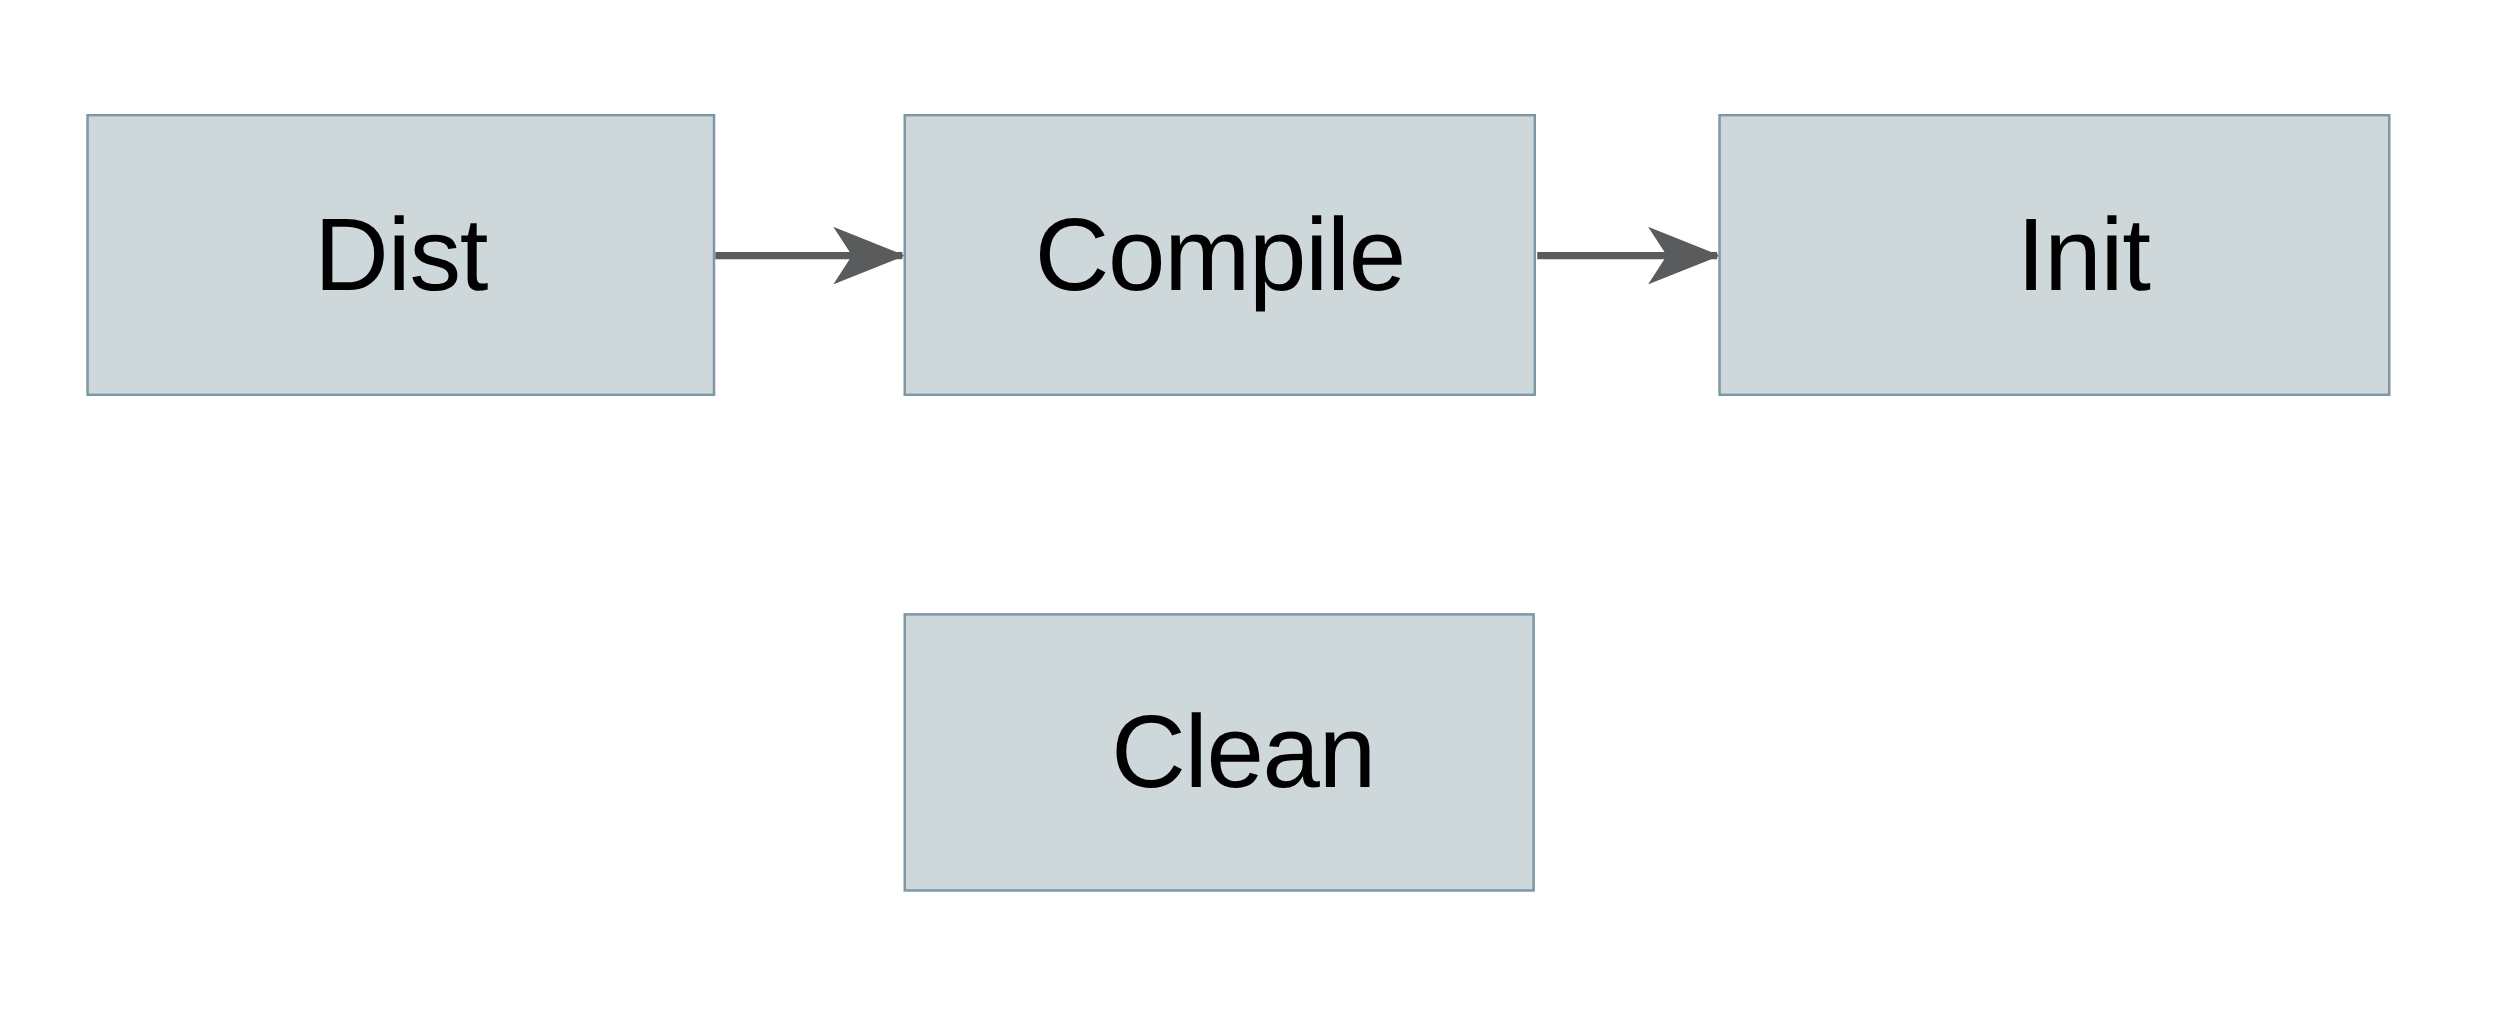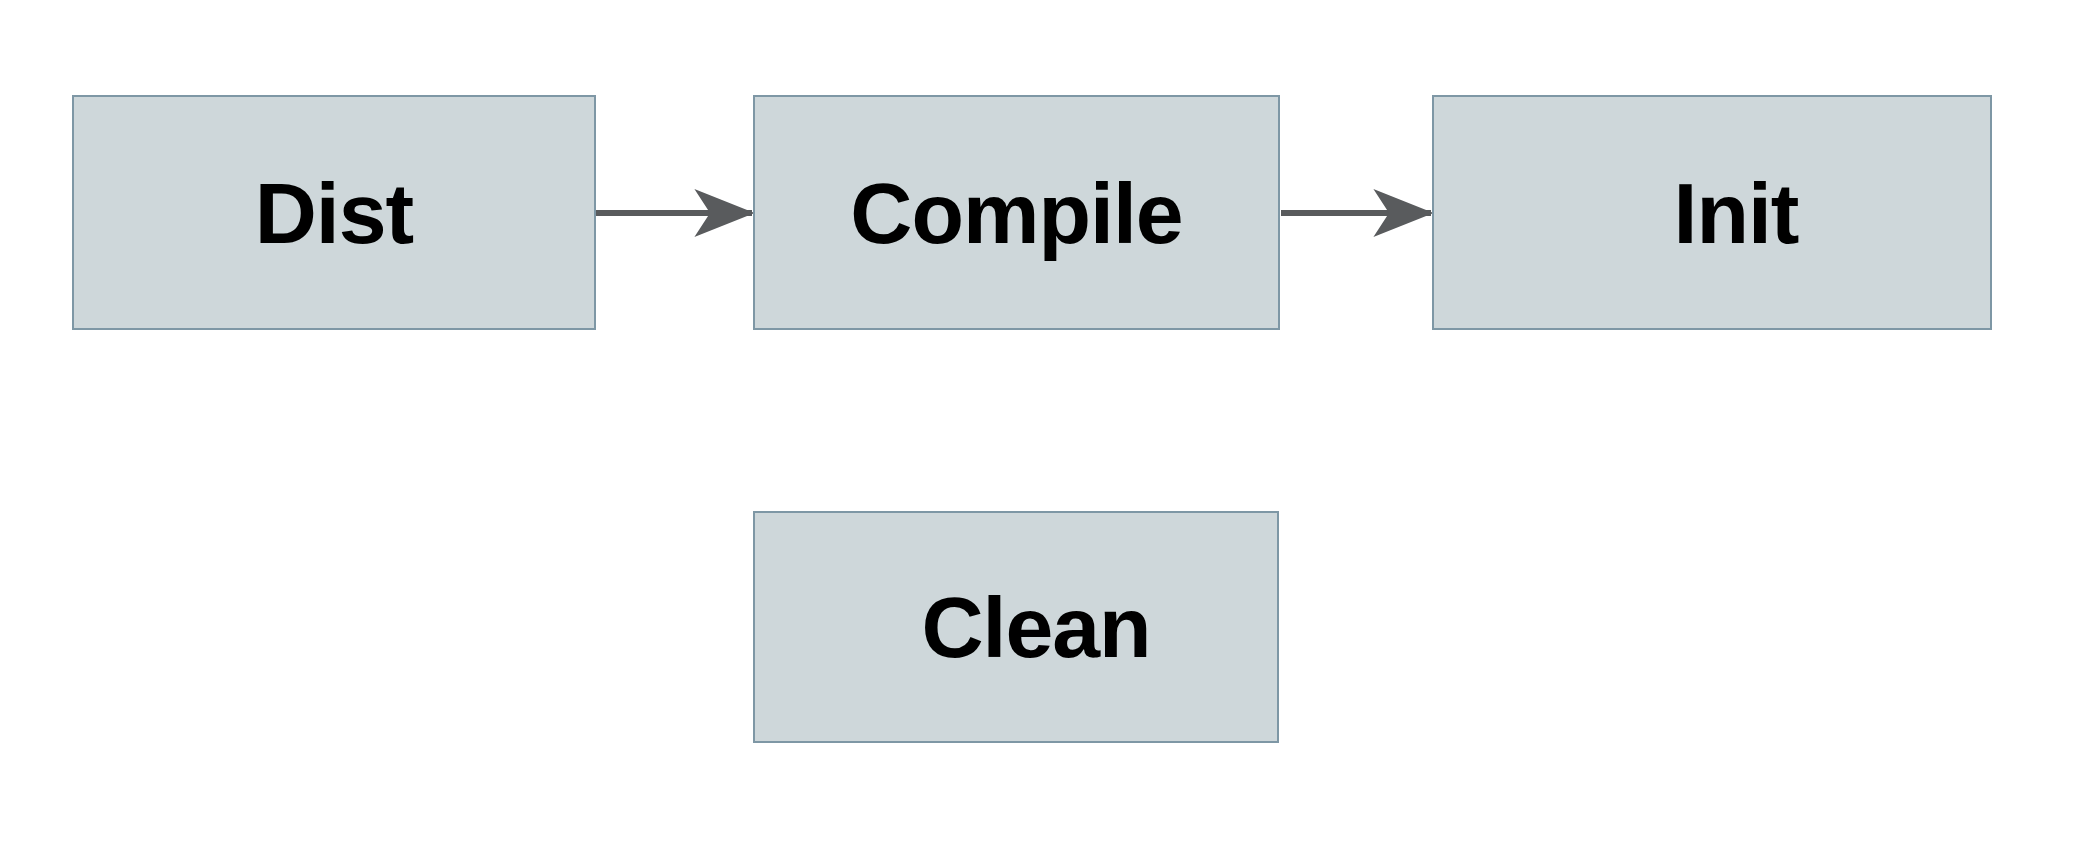--- a/index.html
+++ b/index.html
@@ -24,21 +24,21 @@
     background: #ced7da;
     border: 2px solid #7e97a5;
     display: flex;
     align-items: center;
     justify-content: center;
   }
   .node-label {
     color: #000000;
     font-family: "Liberation Sans", sans-serif;
     font-size: 86px;
-    font-weight: 700;
+    font-weight: 400;
     line-height: 1;
     letter-spacing: -1px;
     white-space: nowrap;
     user-select: none;
   }
   .edge-layer {
     position: absolute;
     left: 0;
     top: 0;
     width: 2078px;

